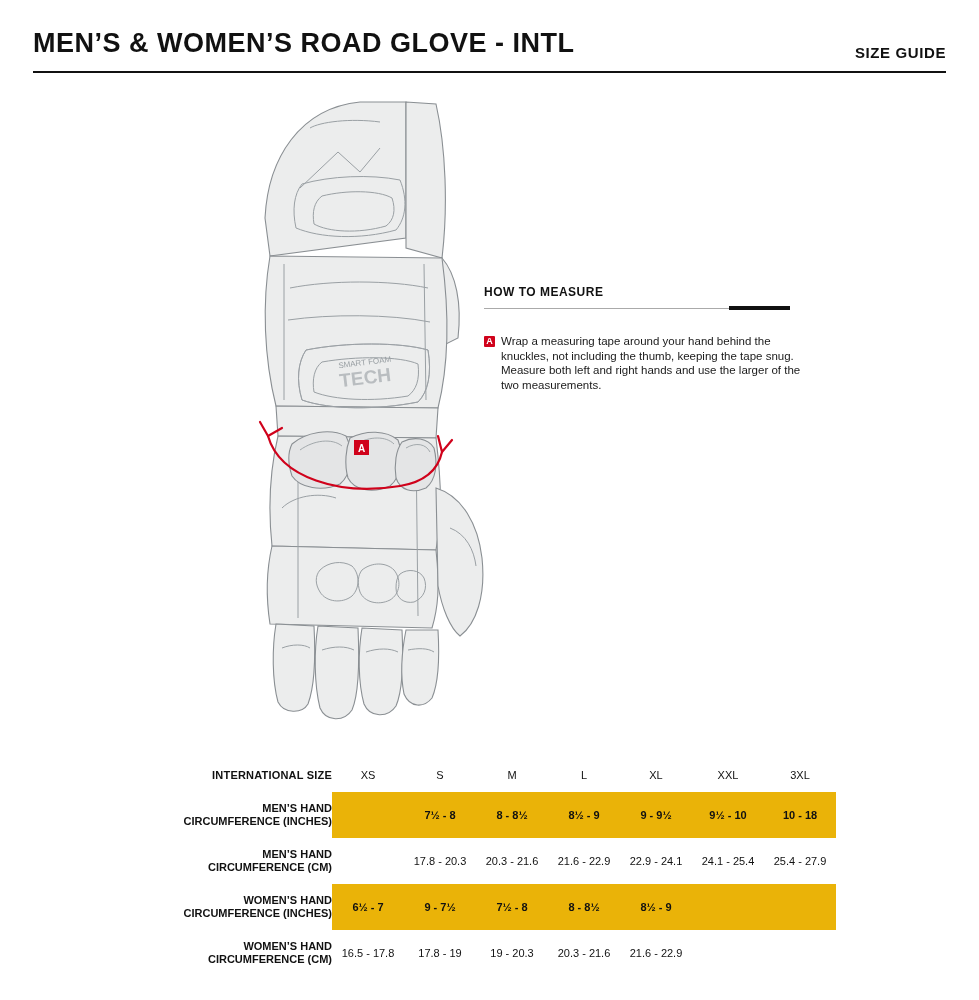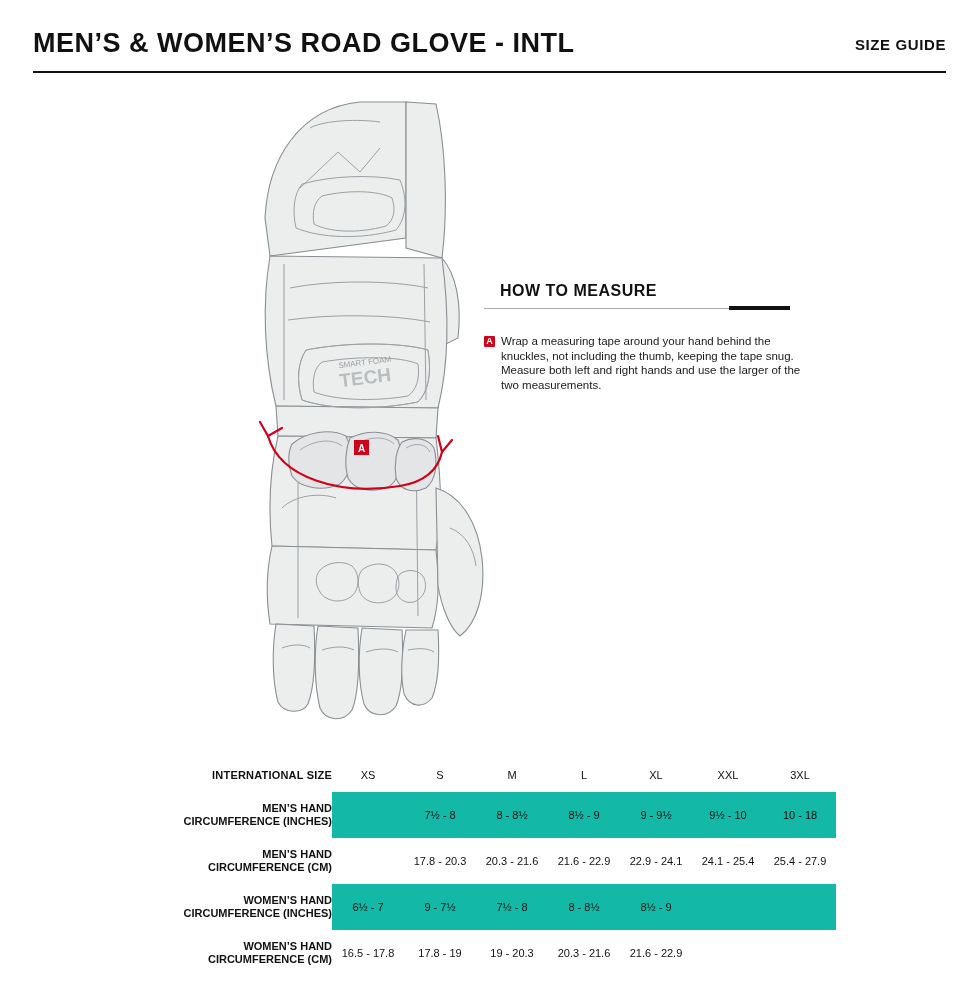--- a/index.html
+++ b/index.html
@@ -30,21 +30,21 @@
     top: 28px;
     font-size: 27px;
     font-weight: bold;
     letter-spacing: 0.5px;
     color: #111;
     white-space: nowrap;
   }
   .header-guide {
     position: absolute;
     right: 33px;
-    top: 36px;
+    top: 44px;
     font-size: 15px;
     font-weight: bold;
     letter-spacing: 0.6px;
     color: #111;
   }
   .header-rule {
     position: absolute;
     left: 33px;
     right: 33px;
     top: 71px;
@@ -63,25 +63,25 @@
   .glove-wrap svg { display: block; }
 
   
   .htm {
     position: absolute;
     left: 484px;
     top: 282px;
     width: 320px;
   }
   .htm-title {
-    font-size: 16px;
+    font-size: 12px;
     font-weight: bold;
     letter-spacing: 0.5px;
     color: #111;
-    margin: 0 0 0 16px;
+    margin: 0 0 0 0;
     display: inline-block;
   }
   .htm-rules {
     position: relative;
     height: 9px;
     margin-top: 5px;
   }
   .htm-rule-thin {
     position: absolute;
     left: 0; top: 3px;
@@ -171,21 +171,22 @@
   }
   .cell {
     text-align: center;
     font-size: 11px;
     color: #111;
     height: 46px;
     vertical-align: middle;
     width: 72px;
   }
   tr.shaded .cell {
-    background: #14b8a6;
+    background: #eab308;
+    font-weight: bold;
   }
   tr.shaded .rowlabel { background: transparent; }
 </style>
 </head>
 <body>
 
 <div class="header">
   <div class="header-title">MEN’S &amp; WOMEN’S ROAD GLOVE - INTL</div>
   <div class="header-guide">SIZE GUIDE</div>
   <div class="header-rule"></div>

